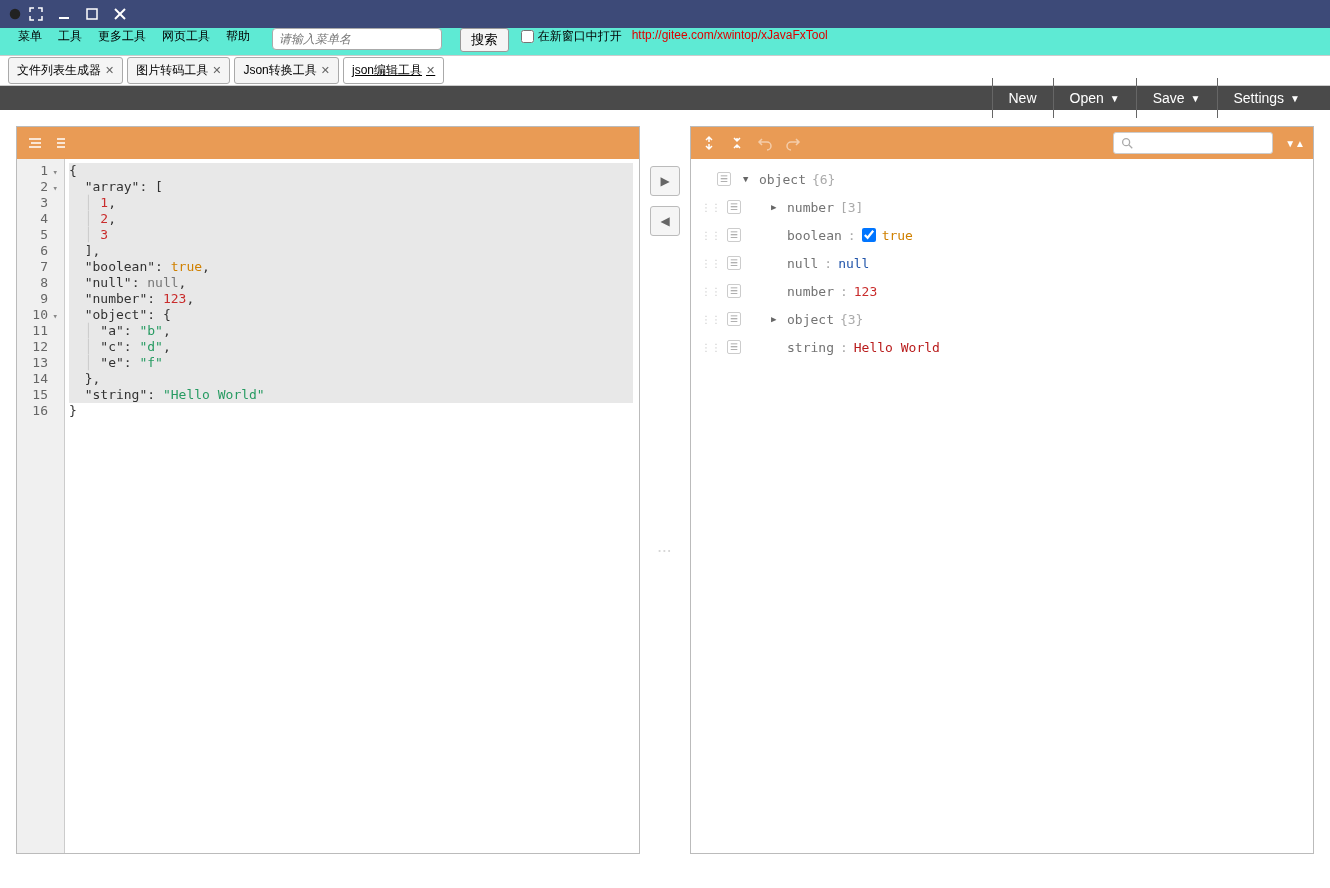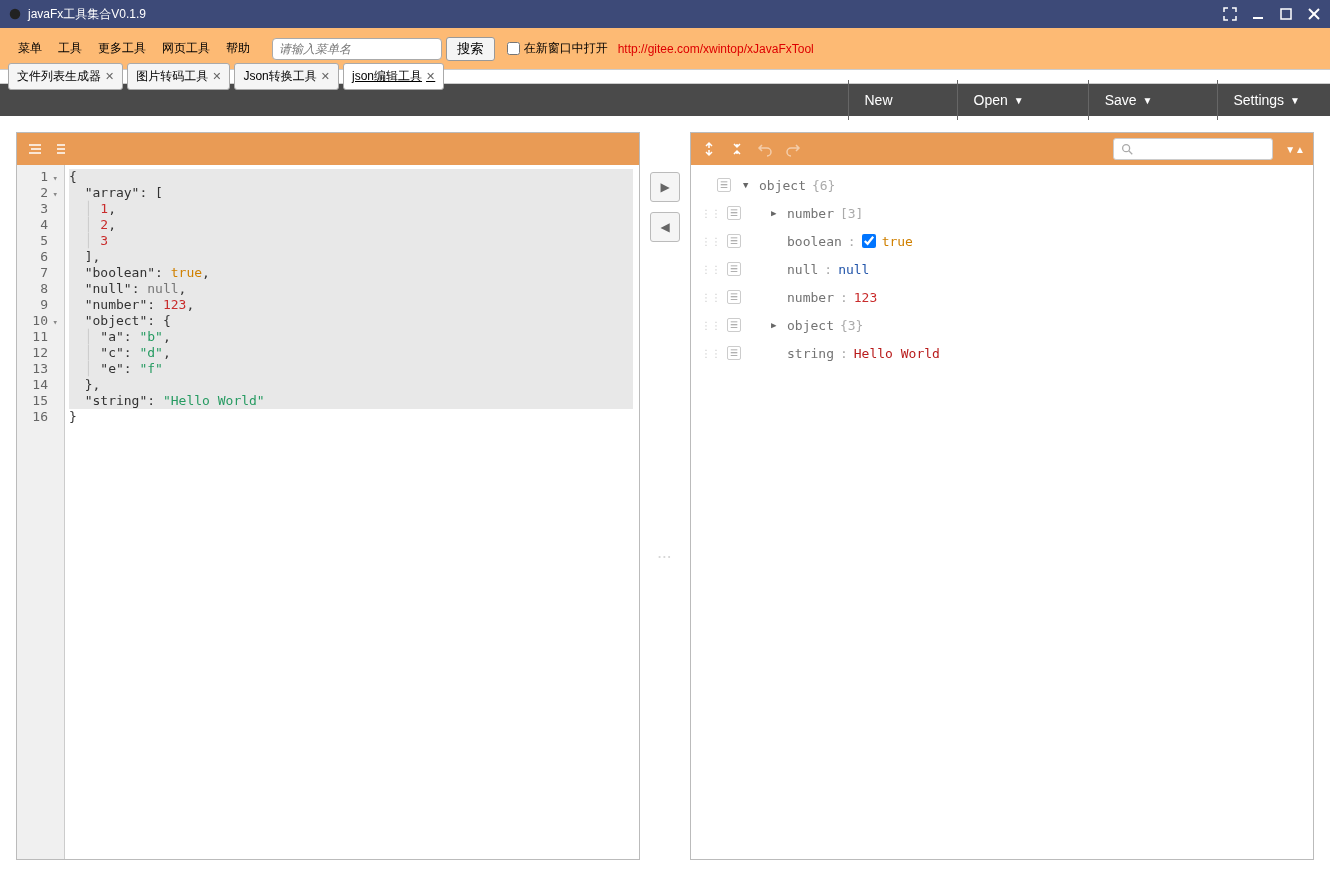--- a/index.html
+++ b/index.html
@@ -2,32 +2,32 @@
 <html><head>
 <meta charset="utf-8">
 <style>
 * { margin:0; padding:0; box-sizing:border-box; }
 body { font-family:"Microsoft YaHei",Arial,sans-serif; font-size:12px; background:#fff; overflow:hidden; }
 .titlebar { height:28px; background:#3d4a78; color:#fff; display:flex; align-items:center; padding:0 8px; }
 .titlebar-icon { width:14px; height:14px; margin-right:6px; }
 .titlebar-title { flex:1; font-size:12px; }
 .titlebar-btns { display:flex; gap:12px; align-items:center; }
 .titlebar-btn { width:16px; height:16px; color:#fff; cursor:pointer; display:flex; align-items:center; justify-content:center; }
-.menubar { height:42px; background:#fdba74; border-bottom:1px solid #ccc; display:flex; align-items:center; padding:0 10px; gap:4px; }
+.menubar { height:28px; background:#5eead4; border-bottom:1px solid #ccc; display:flex; align-items:flex-start; padding:0 10px; gap:4px; }
 .menu-item { padding:4px 8px; cursor:pointer; }
 .search-box { width:170px; height:22px; border:1px solid #aaa; border-radius:4px; padding:0 6px; font-size:12px; color:#999; font-style:italic; margin-left:10px; }
-.search-btn { margin-left:0; padding:2px 10px; border:1px solid #999; border-radius:3px; background:#f5f5f5; cursor:pointer; }
+.search-btn { margin-left:14px; padding:2px 10px; border:1px solid #999; border-radius:3px; background:#f5f5f5; cursor:pointer; }
 .checkbox-wrap { display:flex; align-items:center; margin-left:8px; }
 .checkbox-wrap input { margin-right:4px; }
 .link { color:#d00; margin-left:6px; text-decoration:none; }
-.tabs { height:14px; background:#fff; display:flex; align-items:center; padding:0 8px; border-bottom:1px solid #ccc; }
+.tabs { height:30px; background:#fff; display:flex; align-items:center; padding:0 8px; border-bottom:1px solid #ccc; }
 .tab { padding:4px 8px; border:1px solid #aaa; border-radius:3px; margin-right:4px; background:#f5f5f5; display:flex; align-items:center; cursor:pointer; font-size:12px; }
 .tab.active { background:#fff;text-decoration:underline; }
 .tab-close { margin-left:4px; color:#666; font-size:11px; }
-.darkbar { height:32px; background:#4a4a4a; display:flex; justify-content:flex-end; align-items:center; padding:4px 14px;gap:48px; }
+.darkbar { height:24px; background:#4a4a4a; display:flex; justify-content:flex-end; align-items:center; padding:4px 14px; }
 .darkbar-item { color:#fff; padding:0 16px; height:40px; display:flex; align-items:center; border-left:1px solid #666; cursor:pointer; font-size:14px; }
 .darkbar-item .caret { margin-left:6px; font-size:10px; }
 .workspace { height:calc(100vh - 128px); background:#fff; display:flex; padding:16px; gap:0; }
 .pane { flex:1; border:1px solid #bbb; display:flex; flex-direction:column; }
 .pane-toolbar { height:32px; background:#e99b55; display:flex; align-items:center; padding:0 8px; gap:8px; }
 .tb-icon { width:20px; height:20px; color:#fff; cursor:pointer; display:flex; align-items:center; justify-content:center; }
 .tb-icon.dim { color:rgba(255,255,255,0.5); }
 .tb-search { margin-left:auto; width:160px; height:22px; border:1px solid #ccc; border-radius:3px; background:#fff; padding:0 6px; display:flex; align-items:center; }
 .tb-search svg { width:14px; height:14px; color:#aaa; }
 .tb-drop { margin-left:4px; color:#fff; font-size:10px; cursor:pointer; }
@@ -62,21 +62,20 @@
 .tcheck { width:14px; height:14px; }
 .indent { display:inline-block; }
 </style>
 </head>
 <body>
 
 <div class="titlebar">
   <svg class="titlebar-icon" viewBox="0 0 16 16" fill="#fff">
       <circle cx="8" cy="8" r="6" fill="#222"></circle>
     </svg>
-  <span class="titlebar-title">javaFx工具集合V0.1.9</span>
   <div class="titlebar-btns">
     <span class="titlebar-btn">
         <svg width="14" height="14" viewBox="0 0 14 14" fill="none" stroke="#fff" stroke-width="1.5">
           <path d="M1 5V1h4M13 5V1H9M1 9v4h4M13 9v4H9"></path>
         </svg>
       </span>
     <span class="titlebar-btn">
         <svg width="12" height="12" viewBox="0 0 12 12" stroke="#fff" stroke-width="2">
           <line x1="1" y1="10" x2="11" y2="10"></line>
         </svg>

